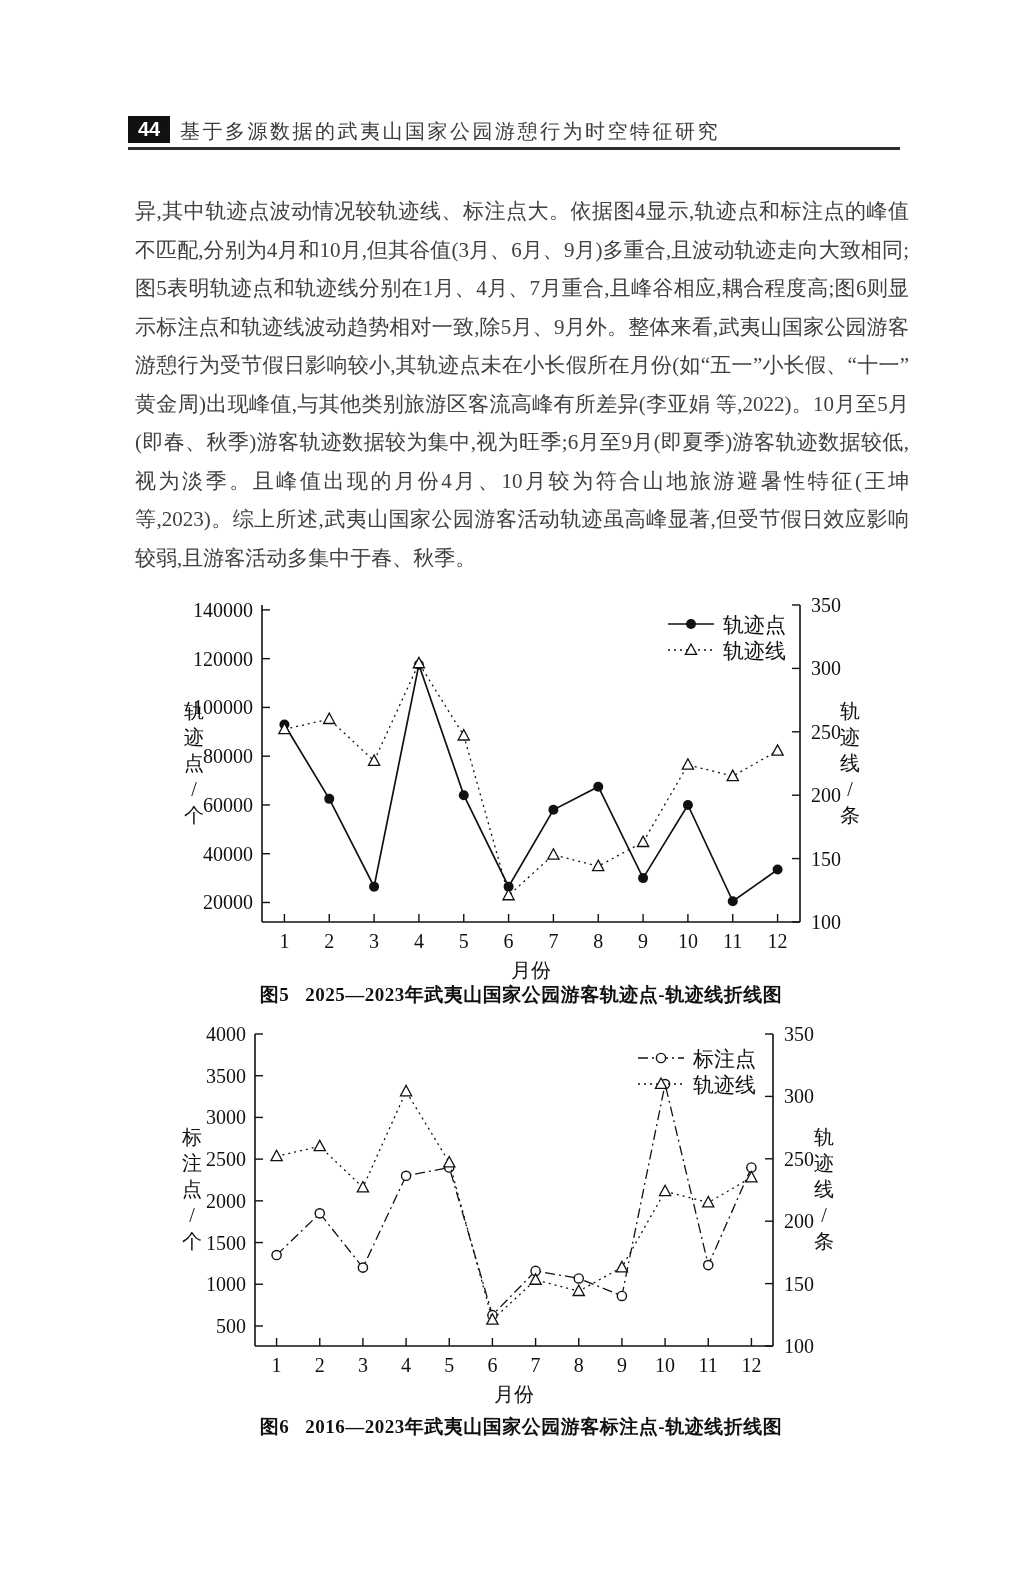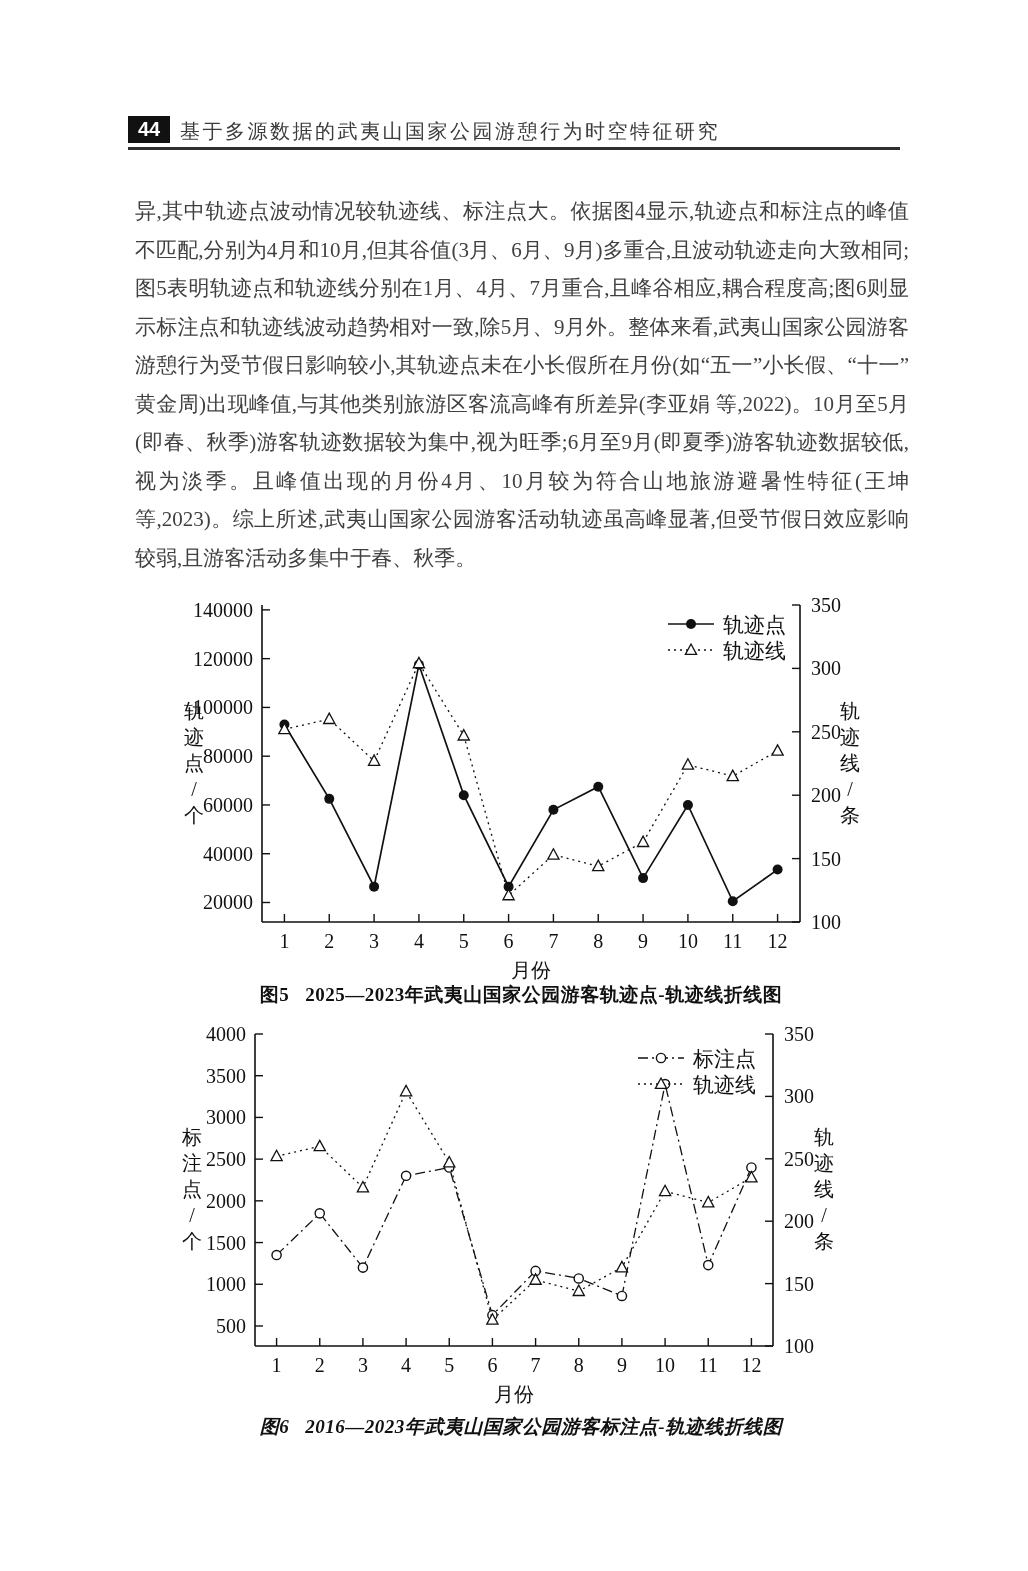--- a/index.html
+++ b/index.html
@@ -39,21 +39,21 @@
   
   .chart-svg{position:absolute;left:130px;}
   #figure5-chart{top:592px;}
   #figure6-chart{top:1022px;}
   .figure-caption{
     position:absolute;left:128px;width:772px;
     text-align:center;font-weight:bold;font-size:19px;color:#111;
     letter-spacing:0.5px;
   }
   #figure5-caption{top:982px;}
-  #figure6-caption{top:1414px;font-style:italic;}
+  #figure6-caption{top:1414px;}
   .caption-label{margin-right:16px;padding-left:14px;}
   svg text{font-family:"Liberation Serif","DejaVu Serif",serif;fill:#111;}
 </style>
 </head>
 <body>
 
 <div id="page">
 
   <div id="page-header">
     <div class="page-num-badge">44</div>

